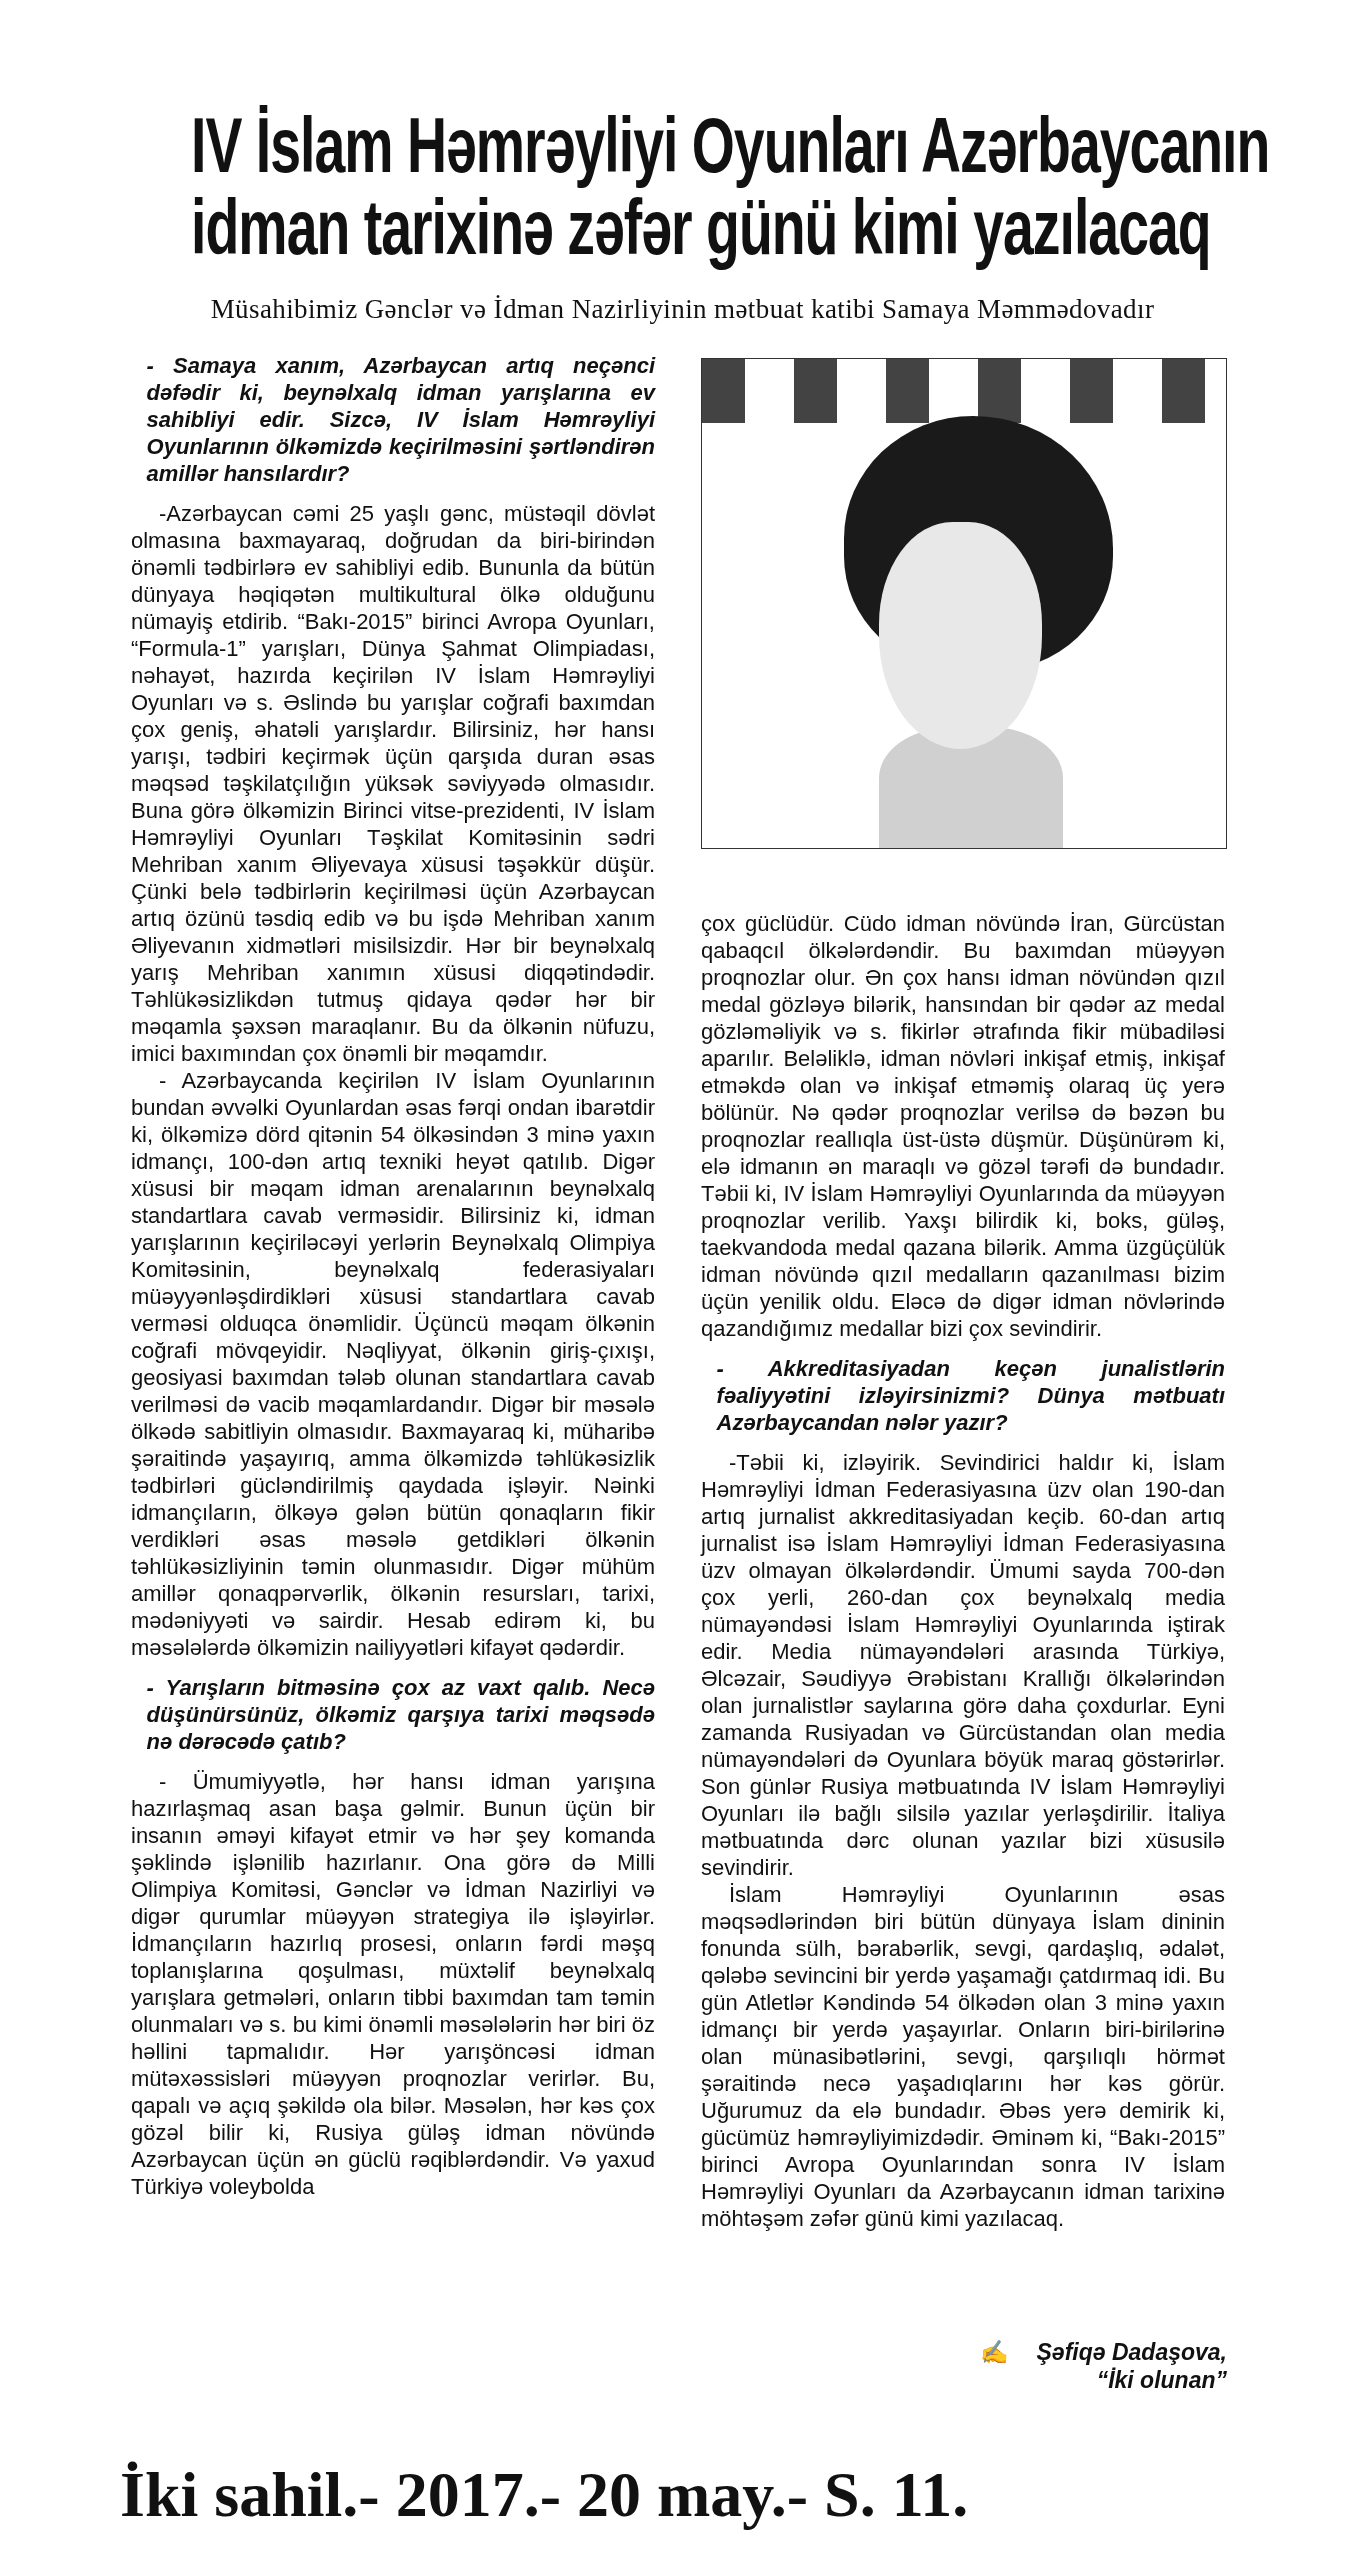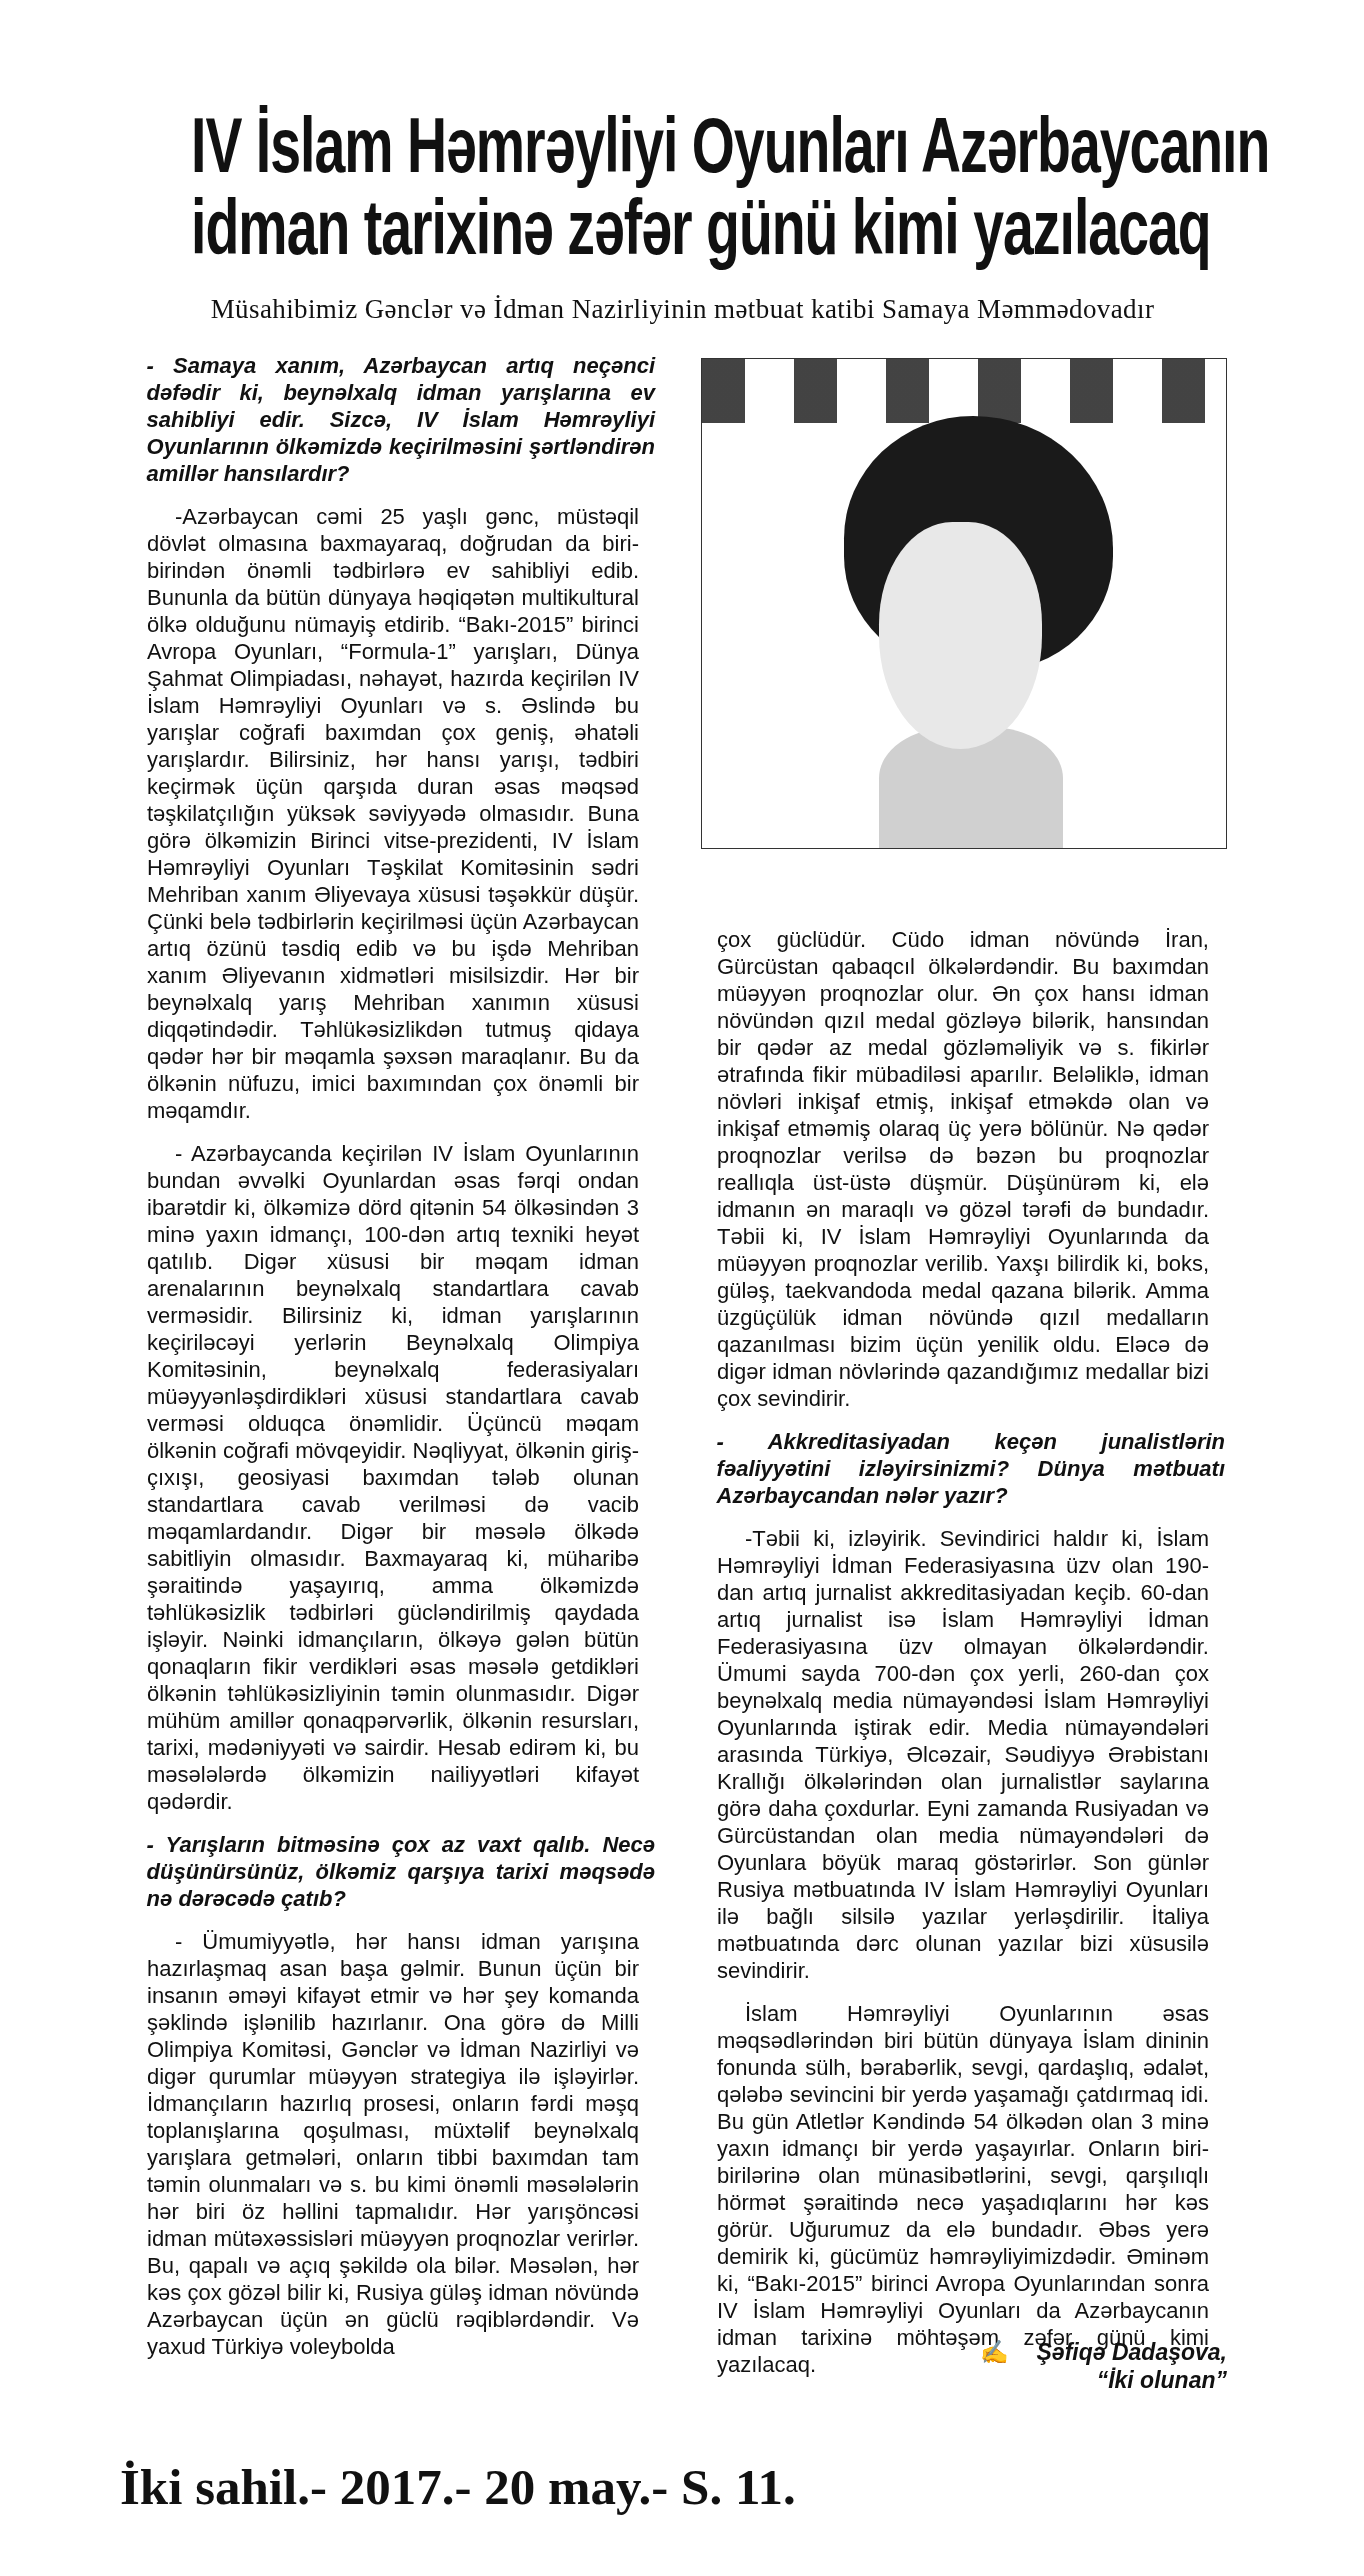--- a/index.html
+++ b/index.html
@@ -4,30 +4,30 @@
 <style>
   html, body { margin:0; padding:0; background:#ffffff; }
   body { width:1365px; height:2576px; position:relative; overflow:hidden; color:#111; font-family:"Liberation Sans", sans-serif; }
   .headline { position:absolute; left:0; width:1365px; text-align:center; font-family:"Liberation Sans", sans-serif; font-weight:bold; font-size:77px; line-height:79px; letter-spacing:-1.4px; transform:scaleX(0.72); transform-origin:center; white-space:nowrap; }
   #h1 { top:106px; }
   #h2 { top:188px; }
   .subhead { position:absolute; top:294px; left:0; width:1365px; text-align:center; font-family:"Liberation Serif", serif; font-weight:normal; font-size:27px; letter-spacing:0.4px; }
   .col { position:absolute; font-size:22px; line-height:27px; text-align:justify; }
   #colL { left:131px; top:339px; width:524px; }
   #colR { left:701px; top:910px; width:524px; }
-  .col p { margin:16px; text-indent:28px; }
+  .col p { margin:0; text-indent:28px; }
   .col p.q { font-style:italic; font-weight:bold; text-indent:0; padding-left:15.6px; margin:13px 0; }
   .photo { position:absolute; left:701px; top:358px; width:524px; height:489px; background:#fff; border:1.4px solid #333; overflow:hidden; }
   .photo .hair { position:absolute; left:142px; top:57px; width:269px; height:255px; background:#1a1a1a; border-radius:48% 52% 45% 45%; }
   .photo .face { position:absolute; left:177px; top:163px; width:163px; height:227px; background:#e8e8e8; border-radius:45% 45% 50% 50%; }
   .photo .neck { position:absolute; left:177px; top:368px; width:184px; height:128px; background:#d0d0d0; border-radius:40% 40% 0 0; }
   .photo .sign { position:absolute; left:0; top:0; width:524px; height:64px; background:repeating-linear-gradient(90deg,#222 0 43px,#fff 43px 92px); opacity:0.85; }
   .byline { position:absolute; right:138px; top:2338px; text-align:right; font-style:italic; font-weight:bold; font-size:23px; line-height:28px; }
   .byline .pen { font-style:normal; margin-right:28px; }
-  .footer { position:absolute; left:120px; top:2458px; font-family:"Liberation Serif", serif; font-weight:bold; font-size:51px; }
+  .footer { position:absolute; left:120px; top:2458px; font-family:"Liberation Serif", serif; font-weight:bold; font-size:64px; }
 </style>
 </head>
 <body>
 
 <div id="h1" class="headline">IV İslam Həmrəyliyi Oyunları Azərbaycanın</div>
 <div id="h2" class="headline">idman tarixinə zəfər günü kimi yazılacaq</div>
 <div class="subhead">Müsahibimiz Gənclər və İdman Nazirliyinin mətbuat katibi Samaya Məmmədovadır</div>
 
 <div id="colL" class="col">
   <p class="q">- Samaya xanım, Azərbaycan artıq neçənci dəfədir ki, beynəlxalq idman yarışlarına ev sahibliyi edir. Sizcə, IV İslam Həmrəyliyi Oyunlarının ölkəmizdə keçirilməsini şərtləndirən amillər hansılardır?</p>

